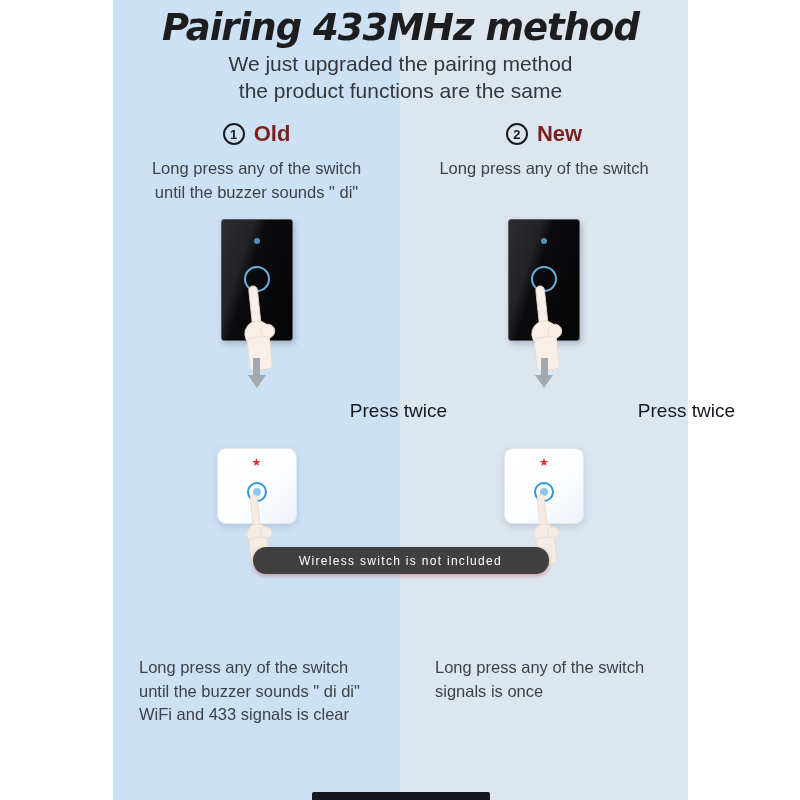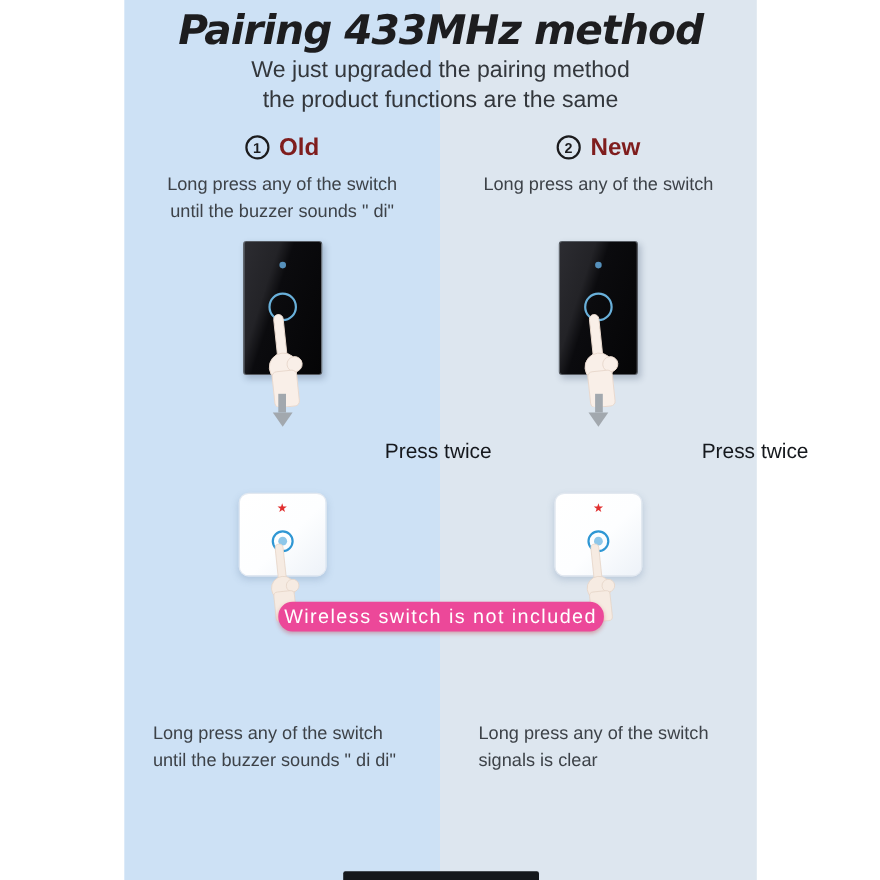--- a/index.html
+++ b/index.html
@@ -58,23 +58,23 @@
                  border:1px solid #e2e8f0; box-shadow:0 3px 7px rgba(110,135,170,.3); }
   .star { position:absolute; top:8px; left:0; width:100%; text-align:center;
           font-size:11px; line-height:11px; color:#e12f2f; }
   .touch-ring-light { position:absolute; top:33px; left:50%; margin-left:-10px;
                       width:20px; height:20px; border:2px solid #2f97d4; border-radius:50%; }
   .touch-ring-light .inner-dot { position:absolute; top:4px; left:4px; width:8px; height:8px;
                       border-radius:50%; background:#8ec7e9; }
   .hand-light { top:44px; margin-left:-22px; }
 
   .banner { position:absolute; top:547px; left:50%; transform:translateX(-50%);
-            width:296px; height:27px; border-radius:13px; background:#ec4899;
+            width:296px; height:27px; border-radius:13px; background:#404040;
             display:flex; align-items:center; justify-content:center;
-            color:#ffffff; font-size:18px; letter-spacing:1.3px;
+            color:#ffffff; font-size:12px; letter-spacing:1.3px;
             box-shadow:0 2px 4px rgba(180,30,40,.35); white-space:nowrap; }
 
   .clear-title { position:absolute; top:592px; left:0; width:100%; text-align:center;
                  font-family:"DejaVu Sans", sans-serif; font-weight:800; font-style:italic;
                  font-size:35px; letter-spacing:-1px; color:#1d1d1f; }
 
   .bottom-block { position:absolute; top:656px; font-size:16.5px; line-height:23.5px;
                   color:#3d4248; text-align:left; }
   .bottom-left { left:26px; width:250px; }
   .bottom-right { left:322px; width:250px; }
@@ -176,21 +176,22 @@
         </svg>
       </div>
     </div>
 
     <div class="banner">Wireless switch is not included</div>
 
 
     <div class="bottom-block bottom-left">
       <div>Long press any of the switch</div>
       <div>until the buzzer sounds  " di di"</div>
+      <div>WiFi and 433 signals is clear</div>
     </div>
     <div class="bottom-block bottom-right">
       <div>Long press any of the switch</div>
-      <div>signals is clear</div>
+      <div>signals is once</div>
     </div>
 
     <div class="bottom-bar"></div>
   </div>
 </div>
 
 </body></html>

